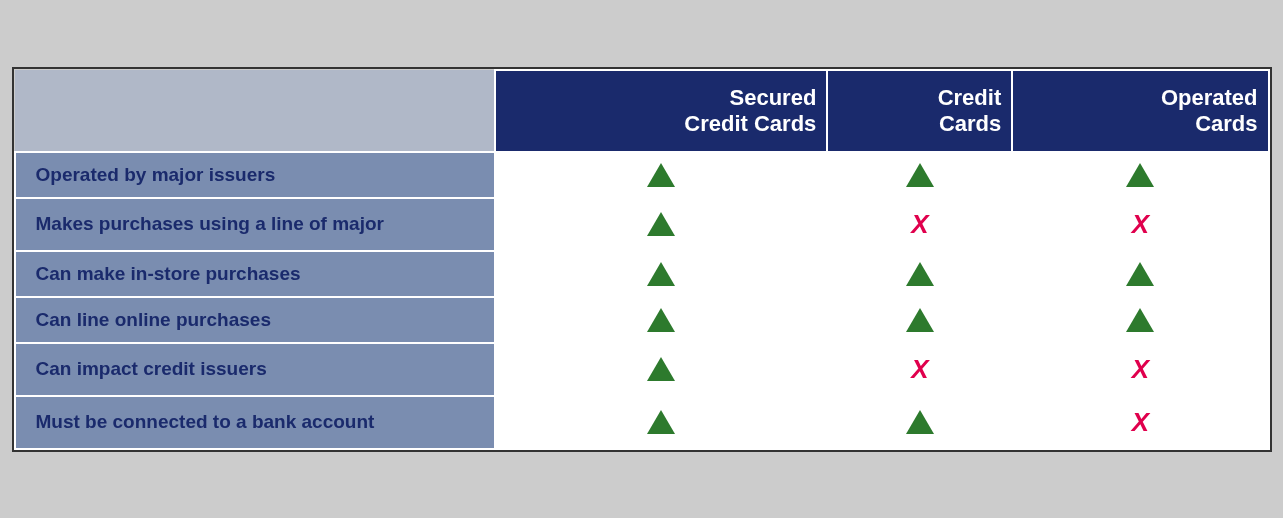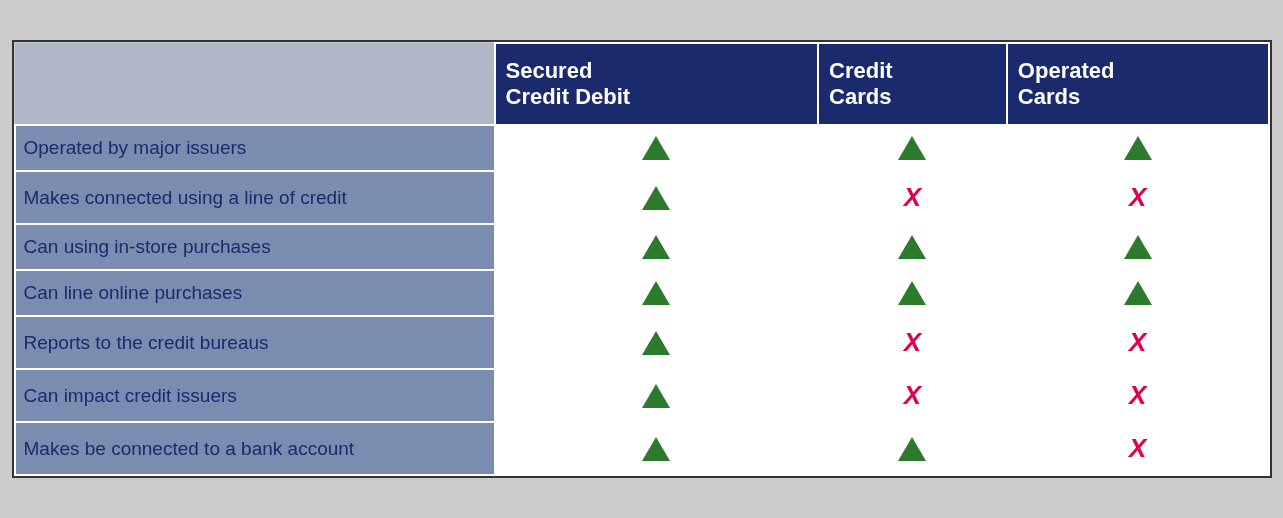--- a/index.html
+++ b/index.html
@@ -27,21 +27,21 @@
     table {
       width: 100%;
       border-collapse: collapse;
     }
 
     thead tr th {
       background-color: #1a2a6c;
       color: #ffffff;
       font-size: 22px;
       font-weight: bold;
-      text-align: left;
+      text-align: right;
       padding: 14px 10px;
       border: 2px solid #ffffff;
     }
 
     thead tr th:first-child {
       background-color: #b0b8c8;
       border: none;
     }
 
     tbody tr td {
@@ -51,22 +51,22 @@
       font-weight: bold;
       text-align: center;
       background-color: #ffffff;
     }
 
     tbody tr td:first-child {
       background-color: #7a8db0;
       color: #1a2a6c;
       text-align: left;
       font-size: 19px;
-      font-weight: normal;
-      padding-left: 8px;
+      font-weight: bold;
+      padding-left: 20px;
       width: 480px;
     }
 
     .check {
       color: #2d7a2d;
       font-size: 22px;
       display: inline-block;
       width: 0;
       height: 0;
       border-left: 14px solid transparent;
@@ -92,21 +92,21 @@
 </head>
 <body>
 
 <div class="table-wrapper">
   <table>
     <thead>
       <tr>
         <th></th>
         <th>
           <span>Secured</span><br>
-          <span>Credit Debit</span>
+          <span>Credit Cards</span>
         </th>
         <th>
           <span>Credit</span><br>
           <span>Cards</span>
         </th>
         <th>
           <span>Operated</span><br>
           <span>Cards</span>
         </th>
       </tr>
@@ -124,39 +124,39 @@
               <span class="check"></span>
             </div>
           </td>
           <td>
             <div class="triangle-container">
               <span class="check"></span>
             </div>
           </td>
         </tr>
         <tr>
-          <td>Makes connected using a line of credit</td>
-          <td>
-            <div class="triangle-container">
-              <span class="check"></span>
-            </div>
-          </td>
-          <td>
-            <div class="triangle-container">
-              <span class="cross">X</span>
-            </div>
-          </td>
-          <td>
-            <div class="triangle-container">
-              <span class="cross">X</span>
-            </div>
-          </td>
-        </tr>
-        <tr>
-          <td>Can using in-store purchases</td>
+          <td>Makes purchases using a line of major</td>
+          <td>
+            <div class="triangle-container">
+              <span class="check"></span>
+            </div>
+          </td>
+          <td>
+            <div class="triangle-container">
+              <span class="cross">X</span>
+            </div>
+          </td>
+          <td>
+            <div class="triangle-container">
+              <span class="cross">X</span>
+            </div>
+          </td>
+        </tr>
+        <tr>
+          <td>Can make in-store purchases</td>
           <td>
             <div class="triangle-container">
               <span class="check"></span>
             </div>
           </td>
           <td>
             <div class="triangle-container">
               <span class="check"></span>
             </div>
           </td>
@@ -178,57 +178,39 @@
               <span class="check"></span>
             </div>
           </td>
           <td>
             <div class="triangle-container">
               <span class="check"></span>
             </div>
           </td>
         </tr>
         <tr>
-          <td>Reports to the credit bureaus</td>
-          <td>
-            <div class="triangle-container">
-              <span class="check"></span>
-            </div>
-          </td>
-          <td>
-            <div class="triangle-container">
-              <span class="cross">X</span>
-            </div>
-          </td>
-          <td>
-            <div class="triangle-container">
-              <span class="cross">X</span>
-            </div>
-          </td>
-        </tr>
-        <tr>
           <td>Can impact credit issuers</td>
           <td>
             <div class="triangle-container">
               <span class="check"></span>
             </div>
           </td>
           <td>
             <div class="triangle-container">
               <span class="cross">X</span>
             </div>
           </td>
           <td>
             <div class="triangle-container">
               <span class="cross">X</span>
             </div>
           </td>
         </tr>
         <tr>
-          <td>Makes be connected to a bank account</td>
+          <td>Must be connected to a bank account</td>
           <td>
             <div class="triangle-container">
               <span class="check"></span>
             </div>
           </td>
           <td>
             <div class="triangle-container">
               <span class="check"></span>
             </div>
           </td>

